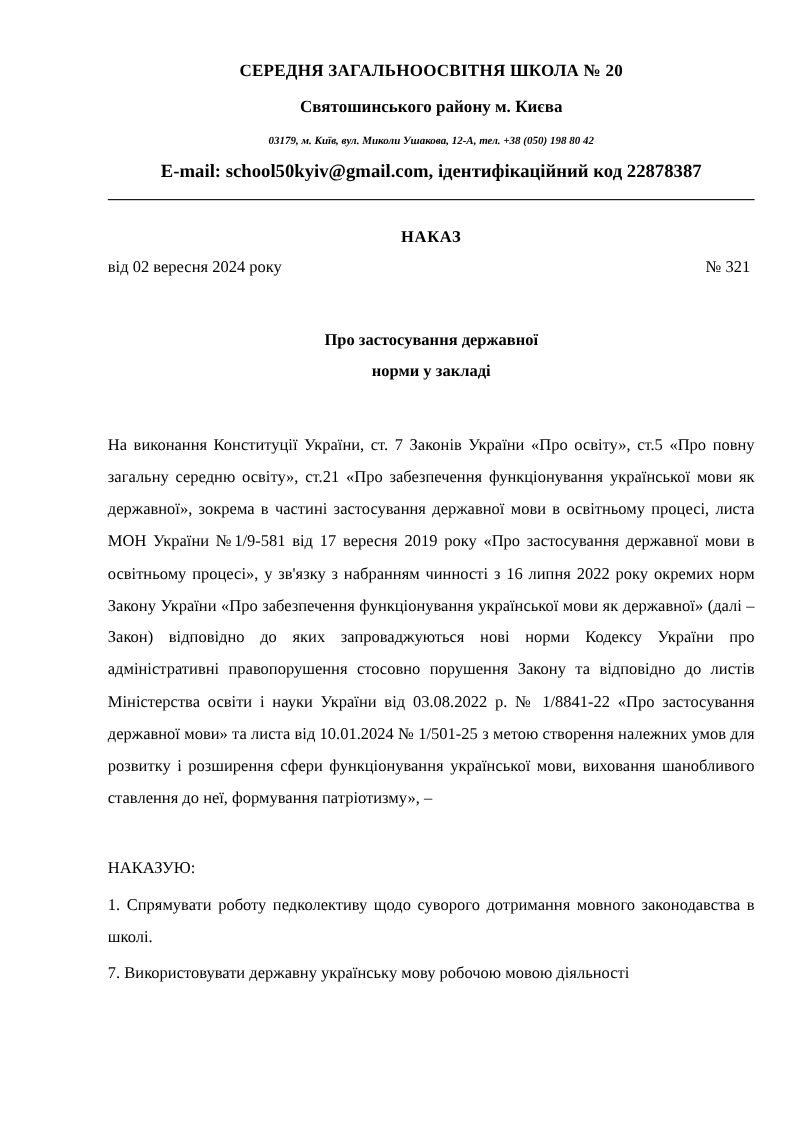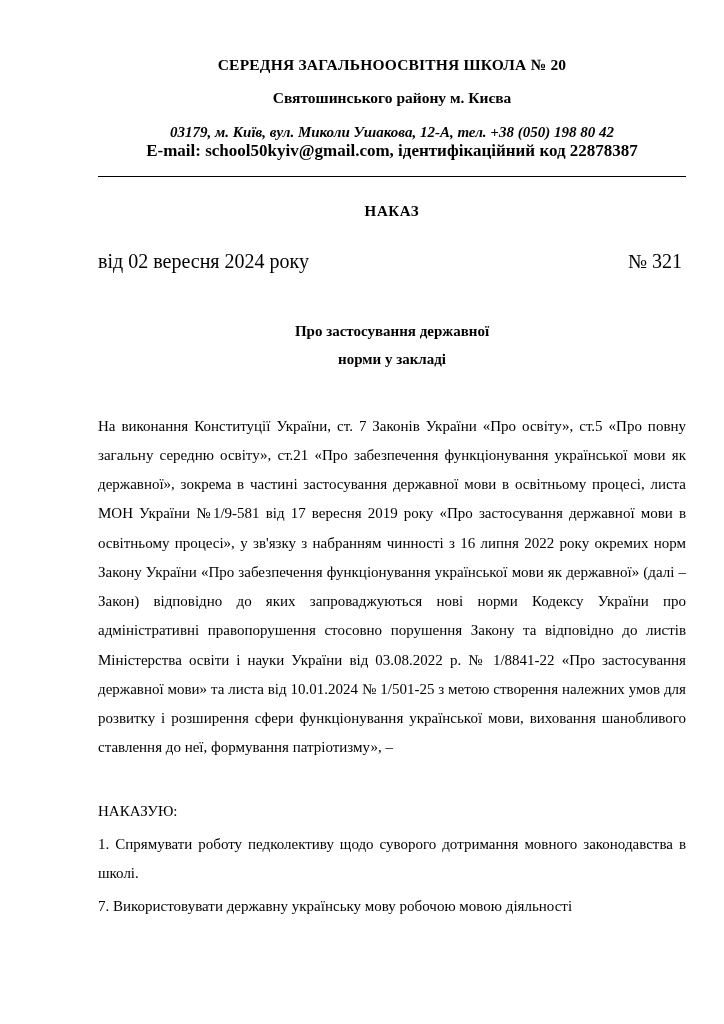--- a/index.html
+++ b/index.html
@@ -31,24 +31,25 @@
     line-height: 1.2;
     margin-bottom: 14px;
   }
   .lh-line2 {
     font-size: 15.5px;
     font-weight: bold;
     line-height: 1.2;
     margin-bottom: 16px;
   }
   .lh-line3 {
-    font-size: 15px;
+    font-size: 10px;
     font-weight: bold;
     font-style: italic;
     line-height: 1.2;
+    margin-bottom: 11px;
   }
   .lh-line4 {
     font-size: 17px;
     font-weight: bold;
     line-height: 1.2;
     margin-bottom: 0;
   }
   .rule {
     border: 0;
     border-top: 1.6px solid #000;
@@ -59,22 +60,22 @@
     text-align: center;
     font-size: 15px;
     font-weight: bold;
     letter-spacing: 0.6px;
     margin-top: 26px;
   }
   .date-row {
     display: flex;
     justify-content: space-between;
     align-items: flex-end;
-    font-size: 20px;
-    margin-top: 30px;
+    font-size: 15px;
+    margin-top: 10px;
   }
   .date-row .date {
     text-align: left;
   }
   .date-row .number {
     text-align: right;
     padding-right: 4px;
   }
   .subject {
     margin-top: 44px;

